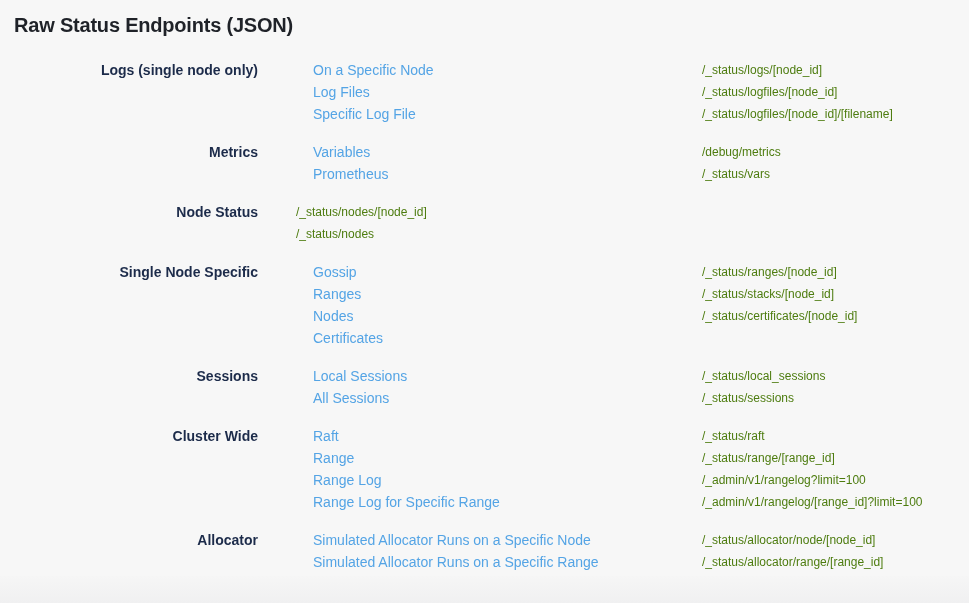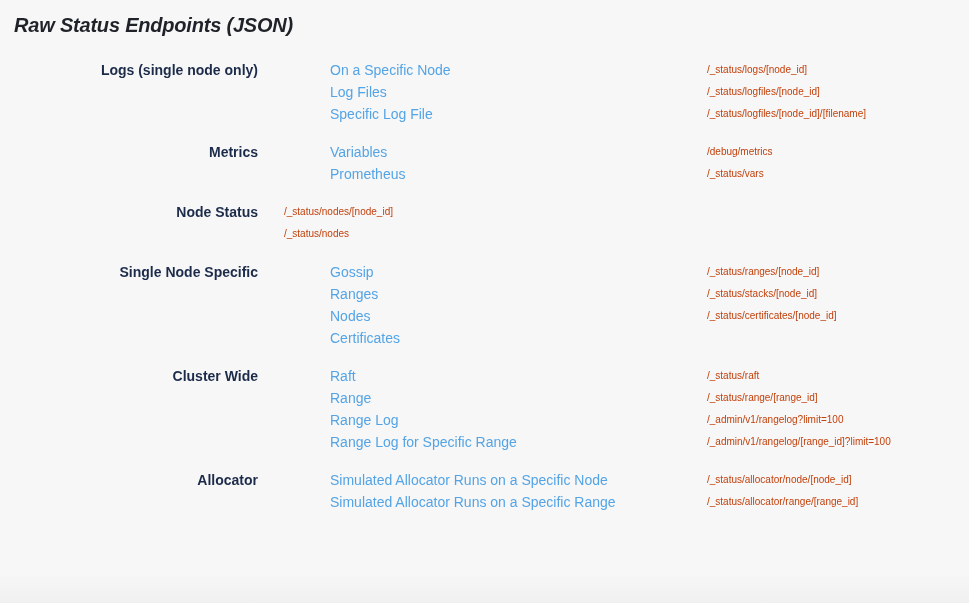--- a/index.html
+++ b/index.html
@@ -10,21 +10,20 @@
     overflow: hidden;
     position: relative;
   }
   .page-title {
     padding: 12px 0 0 14px;
     font-size: 20px;
     font-weight: 700;
     letter-spacing: -0.2px;
     color: #1f2228;
     line-height: 26px;
-    font-style: italic;
   }
   .endpoint-list {
     margin-top: 21px;
   }
   .endpoint-group {
     display: flex;
     align-items: flex-start;
     margin-bottom: 16px;
     gap: 26px;
   }
@@ -32,40 +31,41 @@
     width: 258px;
     text-align: right;
     color: #1c2b4a;
     font-weight: 600;
     font-size: 14px;
     line-height: 22px;
     flex: 0 0 auto;
   }
   .links-column {
     width: 351px;
-    margin-left: 46px;
+    margin-left: 29px;
     flex: 0 0 auto;
   }
   .paths-column {
     flex: 1 1 auto;
   }
   .endpoint-link {
     display: block;
     color: #54a4e5;
     font-size: 14px;
     line-height: 22px;
     text-decoration: none;
     cursor: pointer;
     white-space: nowrap;
   }
   .endpoint-path {
-    color: #c2410c;
-    font-size: 10px;
+    color: #4d7c0f;
+    font-size: 12px;
     line-height: 22px;
     white-space: nowrap;
+    margin-left: 12px;
   }
   .footer-band {
     position: absolute;
     left: 0; bottom: 0;
     width: 100%;
     height: 27px;
     background: linear-gradient(to bottom, #f6f6f6, #f0f0f1);
   }
 </style>
 </head>
@@ -116,20 +116,31 @@
         <a class="endpoint-link">Nodes</a>
         <a class="endpoint-link">Certificates</a>
       </div>
     <div class="paths-column">
         <div class="endpoint-path">/_status/ranges/[node_id]</div>
         <div class="endpoint-path">/_status/stacks/[node_id]</div>
         <div class="endpoint-path">/_status/certificates/[node_id]</div>
       </div>
   </div>
 
+  <div class="endpoint-group">
+    <div class="category-column">Sessions</div>
+    <div class="links-column">
+        <a class="endpoint-link">Local Sessions</a>
+        <a class="endpoint-link">All Sessions</a>
+      </div>
+    <div class="paths-column">
+        <div class="endpoint-path">/_status/local_sessions</div>
+        <div class="endpoint-path">/_status/sessions</div>
+      </div>
+  </div>
 
   <div class="endpoint-group">
     <div class="category-column">Cluster Wide</div>
     <div class="links-column">
         <a class="endpoint-link">Raft</a>
         <a class="endpoint-link">Range</a>
         <a class="endpoint-link">Range Log</a>
         <a class="endpoint-link">Range Log for Specific Range</a>
       </div>
     <div class="paths-column">

